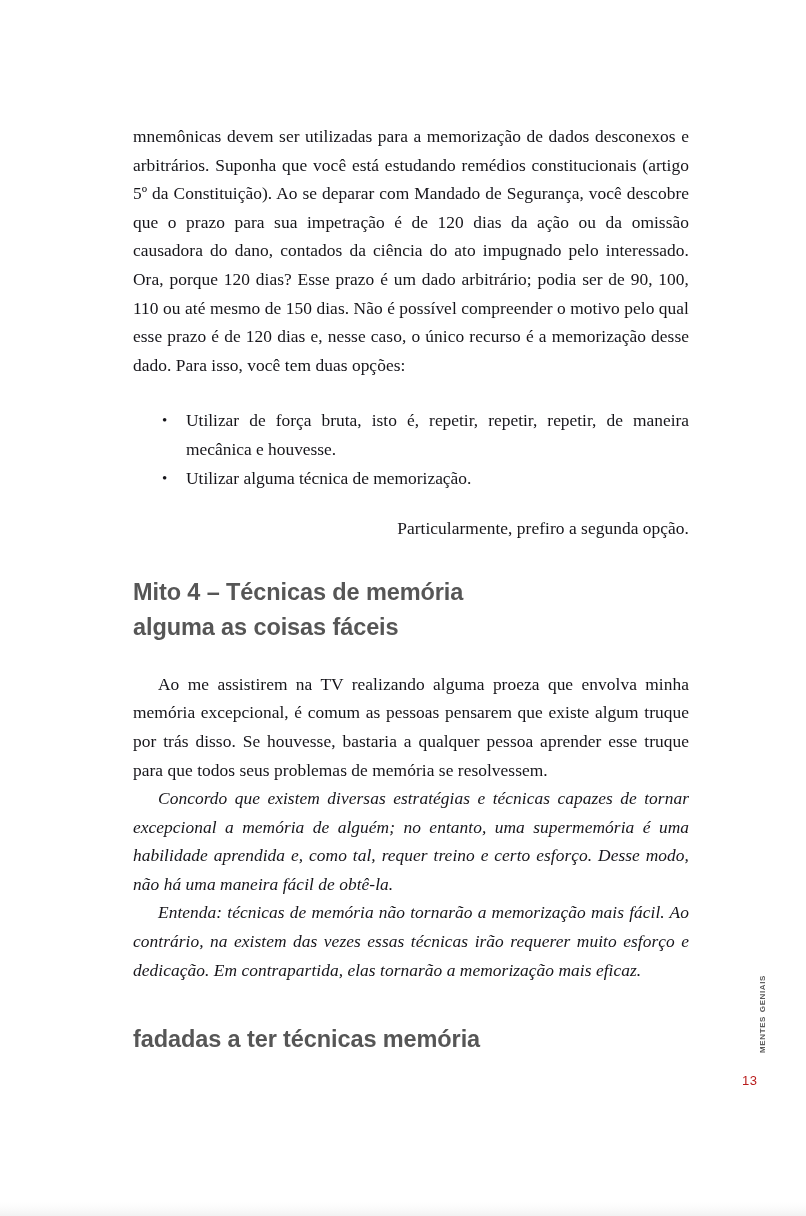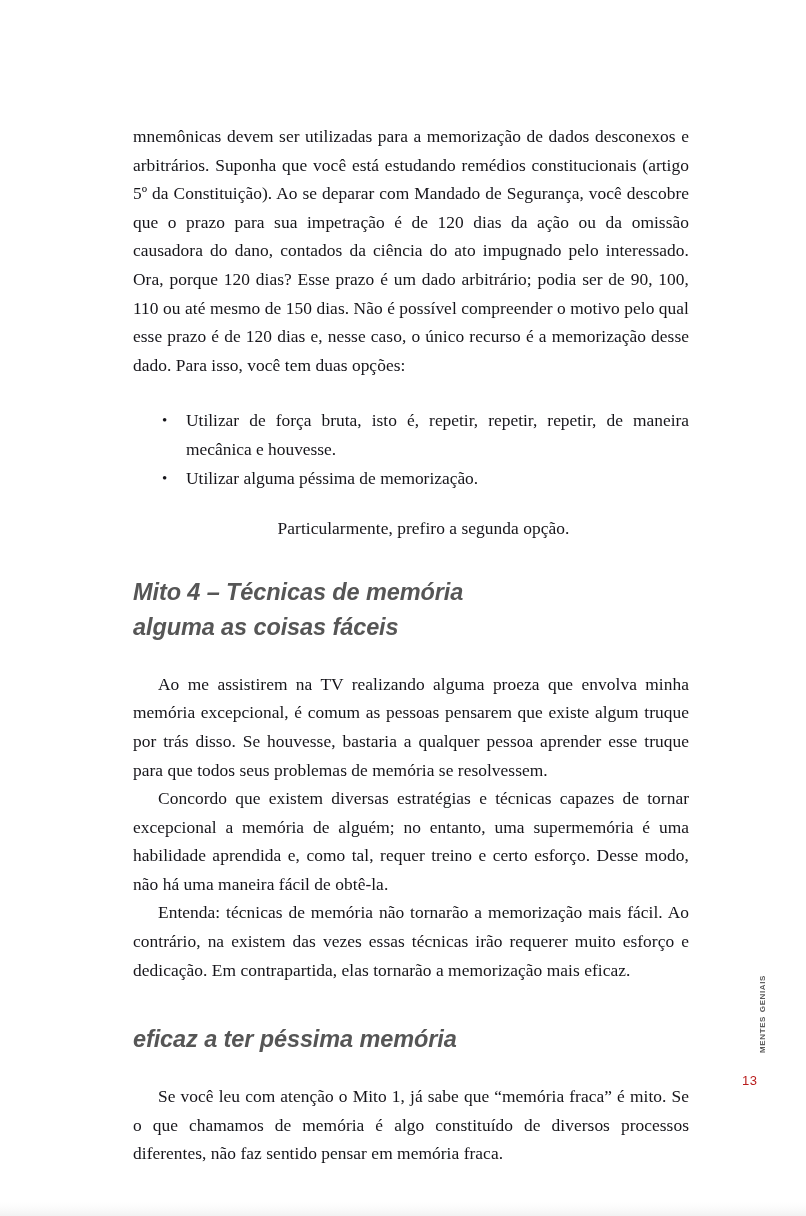--- a/index.html
+++ b/index.html
@@ -44,25 +44,26 @@
     text-justify: inter-word;
     letter-spacing: 0.05px;
   }
 
   p.body.indent {
     text-indent: 25px;
   }
 
   p.body.flow {
     margin-top: 0;
+    font-style: italic;
   }
 
   
   p.body.plain {
-    text-align: center;
+    text-align: right;
   }
 
   .spacer-list-top { height: 27px; }
   .spacer-after-list { height: 22px; }
   .spacer-before-heading { height: 32px; }
   .spacer-after-heading { height: 25px; }
   .spacer-before-heading-2 { height: 38px; }
 
   ul.bullet-list {
     list-style: none;
@@ -91,21 +92,20 @@
   }
 
   h2.section-heading {
     margin: 0;
     font-family: "Liberation Sans", "DejaVu Sans", sans-serif;
     font-weight: bold;
     font-size: 23.5px;
     line-height: 35px;
     color: #565656;
     letter-spacing: -0.1px;
-    font-style: italic;
   }
 
   h2.section-heading .heading-line {
     display: block;
   }
 
   
   .running-head {
     position: absolute;
     left: 752px;
@@ -152,21 +152,21 @@
 
     <div class="spacer-list-top"></div>
 
     <ul class="bullet-list">
       <li>
         <span class="bullet-mark">•</span>
         <span>Utilizar de força bruta, isto é, repetir, repetir, repetir, de maneira mecânica e houvesse.</span>
       </li>
       <li>
         <span class="bullet-mark">•</span>
-        <span>Utilizar alguma péssima de memorização.</span>
+        <span>Utilizar alguma técnica de memorização.</span>
       </li>
     </ul>
 
     <div class="spacer-after-list"></div>
 
     <p class="body plain indent">Particularmente, prefiro a segunda opção.</p>
 
     <div class="spacer-before-heading"></div>
 
     <h2 class="section-heading">
@@ -176,26 +176,25 @@
 
     <div class="spacer-after-heading"></div>
 
     <p class="body indent">Ao me assistirem na TV realizando alguma proeza que envolva minha memória excepcional, é comum as pessoas pensarem que existe algum truque por trás disso. Se houvesse, bastaria a qualquer pessoa aprender esse truque para que todos seus problemas de memória se resolvessem.</p>
     <p class="body indent flow">Concordo que existem diversas estratégias e técnicas capazes de tornar excepcional a memória de alguém; no entanto, uma supermemória é uma habilidade aprendida e, como tal, requer treino e certo esforço. Desse modo, não há uma maneira fácil de obtê-la.</p>
     <p class="body indent flow">Entenda: técnicas de memória não tornarão a memorização mais fácil. Ao contrário, na existem das vezes essas técnicas irão requerer muito esforço e dedicação. Em contrapartida, elas tornarão a memorização mais eficaz.</p>
 
     <div class="spacer-before-heading-2"></div>
 
     <h2 class="section-heading">
-      <span class="heading-line">eficaz a ter péssima memória</span>
+      <span class="heading-line">fadadas a ter técnicas memória</span>
     </h2>
 
     <div class="spacer-after-heading"></div>
 
-    <p class="body indent">Se você leu com atenção o Mito 1, já sabe que “memória fraca” é mito. Se o que chamamos de memória é algo constituído de diversos processos diferentes, não faz sentido pensar em memória fraca.</p>
 
   </div>
 
   <div class="running-head">
     <span class="running-head-text">Mentes Geniais</span>
   </div>
 
   <div class="page-number">13</div>
 
   <div class="bottom-edge"></div>

